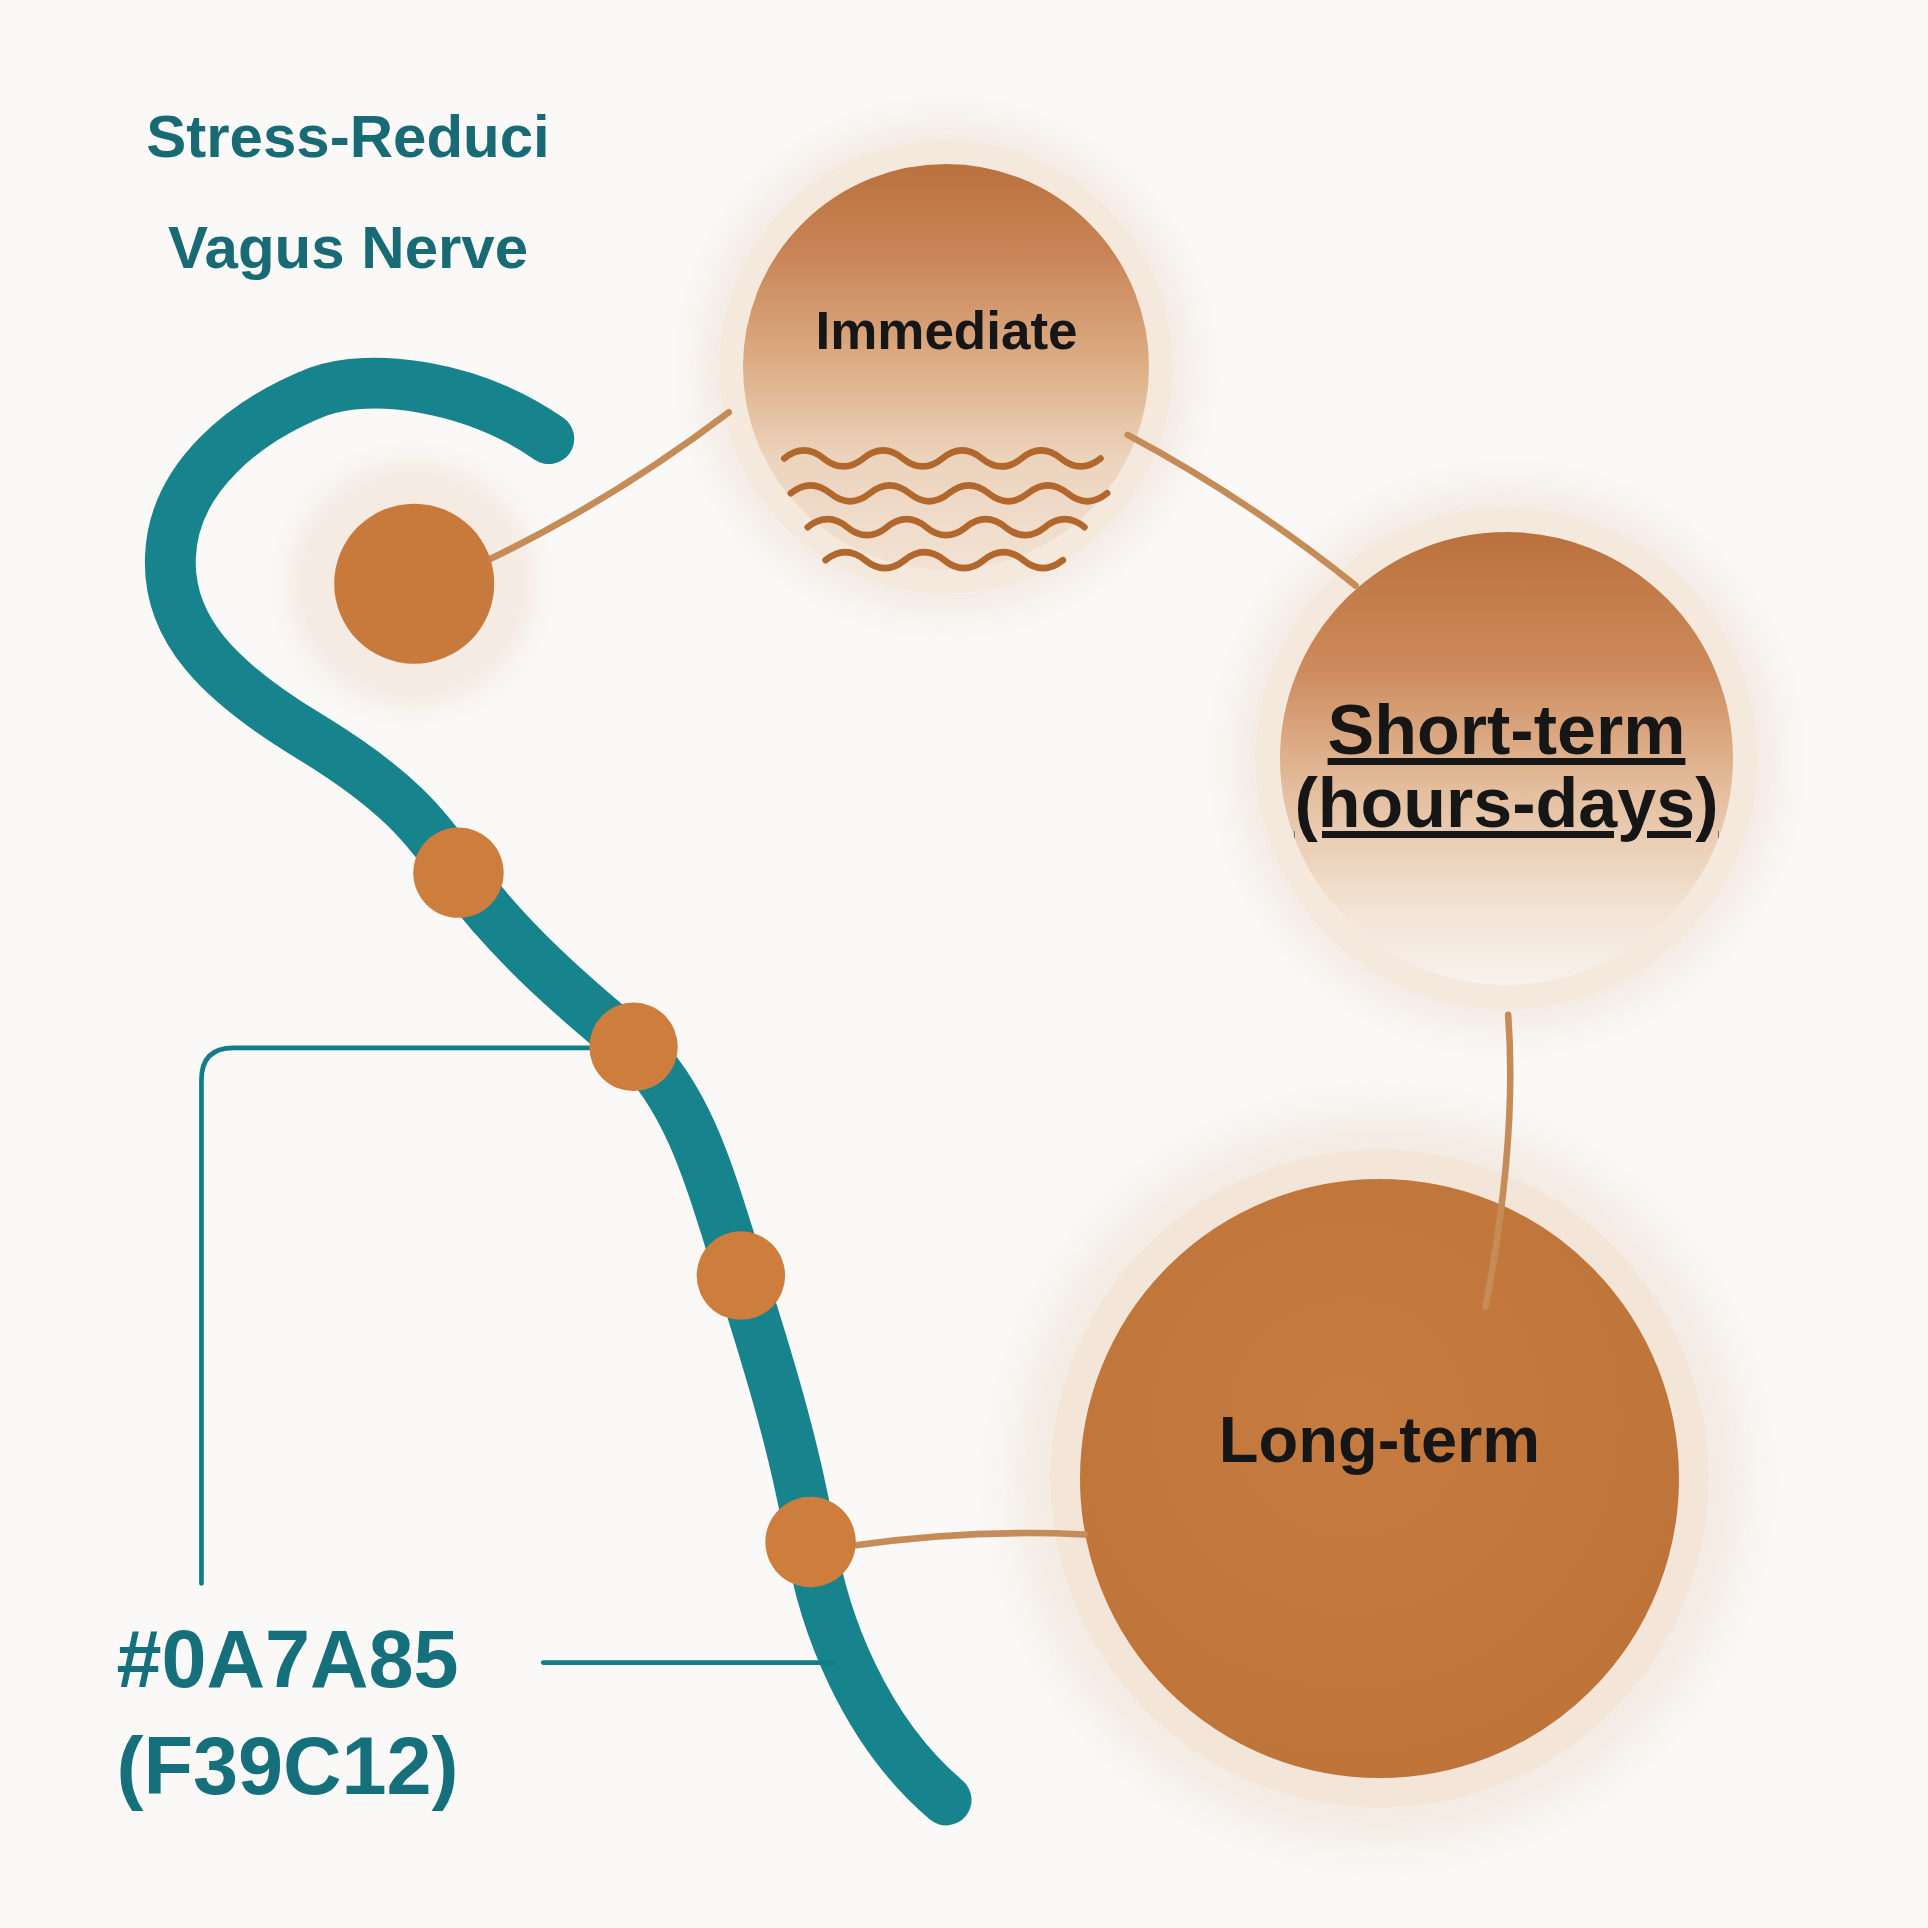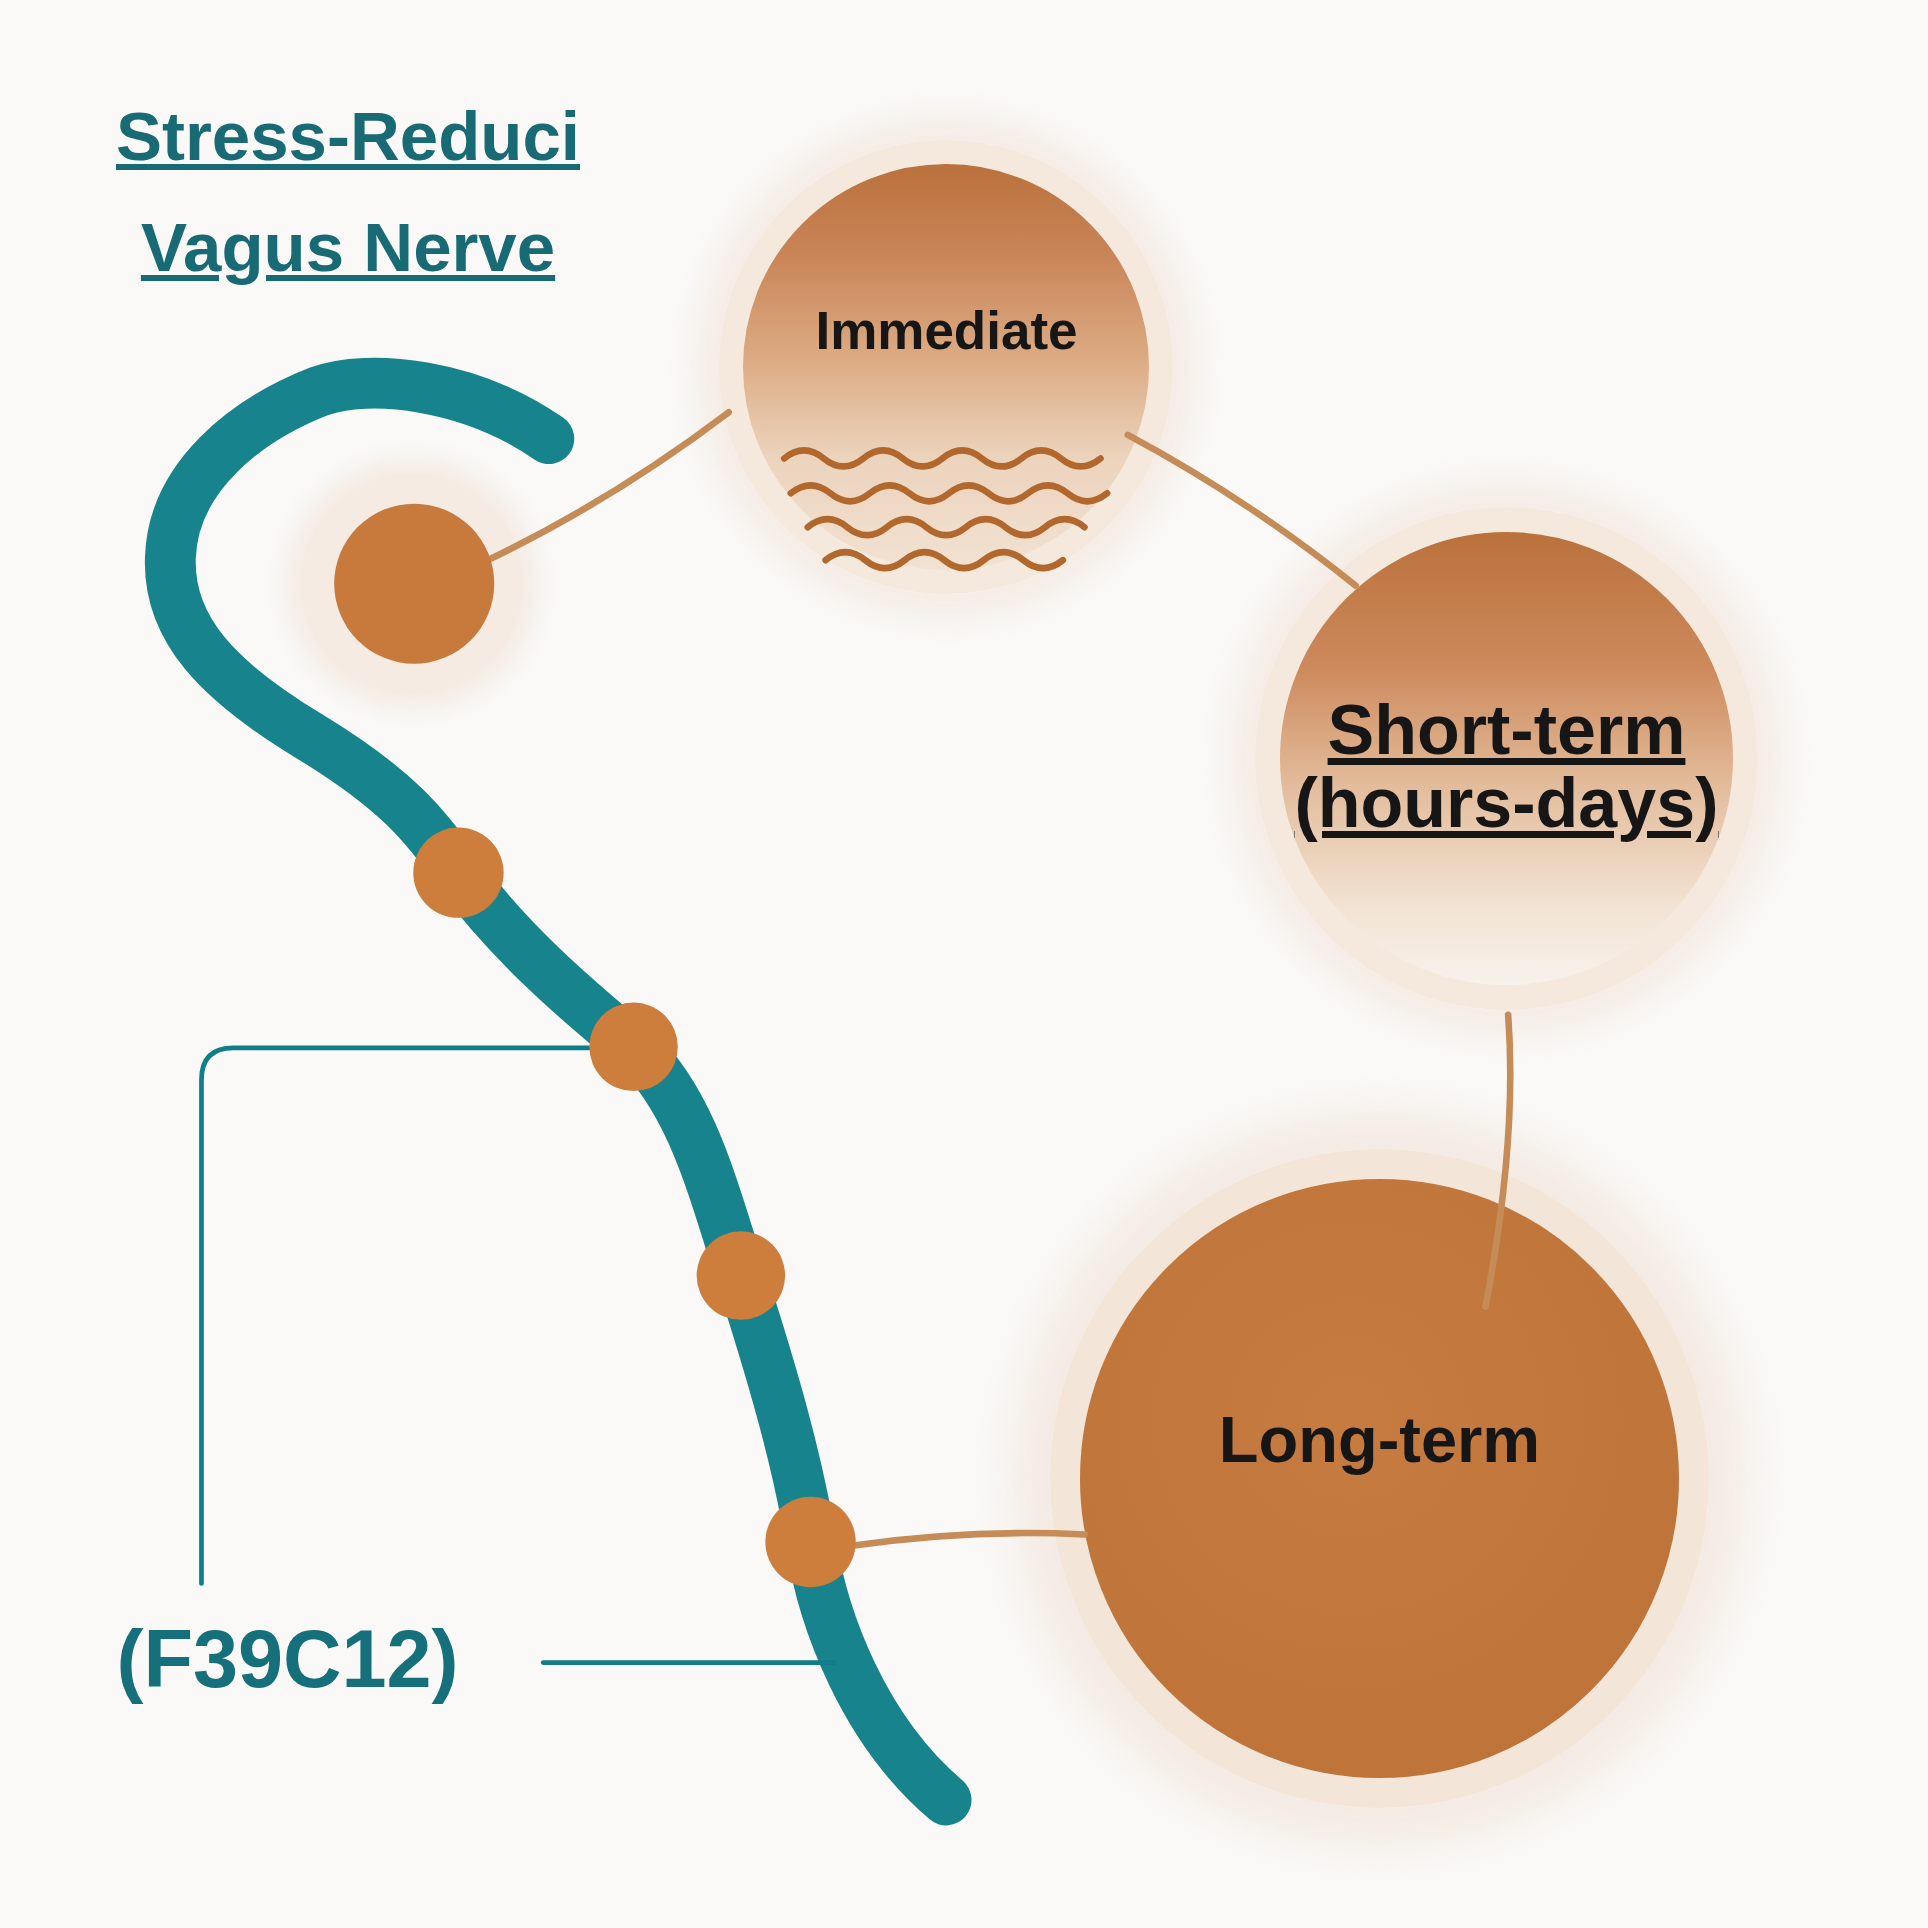--- a/index.html
+++ b/index.html
@@ -35,21 +35,21 @@
     left:1050px; top:1149px; width:659px; height:659px;
     border:30px solid #f3e5d8; box-sizing:border-box;
     background:radial-gradient(circle at 45% 40%, #c67c41 0%, #c0753a 62%, #bb7036 100%);
     box-shadow:0 0 38px 40px rgba(240,226,215,.6);
   }
 
   
   .txt { position:absolute; text-align:center; }
   .title-block {
     left:56px; top:81px; width:584px;
-    font-size:69px; line-height:111px; font-weight:700; color:#186b74;text-decoration:underline;
+    font-size:60px; line-height:111px; font-weight:700; color:#186b74;
   }
   .legend-block {
     left:71px; top:1606px; width:433px;
     font-size:81px; line-height:107px; font-weight:700; color:#15707c;
   }
   .stage-label { color:#161616; font-weight:600; }
   .lbl-immediate { left:664px; top:296px; width:565px; font-size:53px; line-height:70px; }
   .lbl-short     { left:1224px; top:694px; width:565px; font-size:70px; line-height:73px;text-decoration:underline; }
   .lbl-long      { left:1097px; top:1400px; width:565px; font-size:65px; line-height:79px; }
 </style>
@@ -109,17 +109,18 @@
   <div class="txt stage-label lbl-short">
     <div>Short-term</div>
     <div>(hours-days)</div>
   </div>
 
   <div class="txt stage-label lbl-long">
     <div>Long-term</div>
   </div>
 
   <div class="txt legend-block">
+    <div>#0A7A85</div>
     <div>(F39C12)</div>
   </div>
 
 </div>
 
 
 </body></html>

